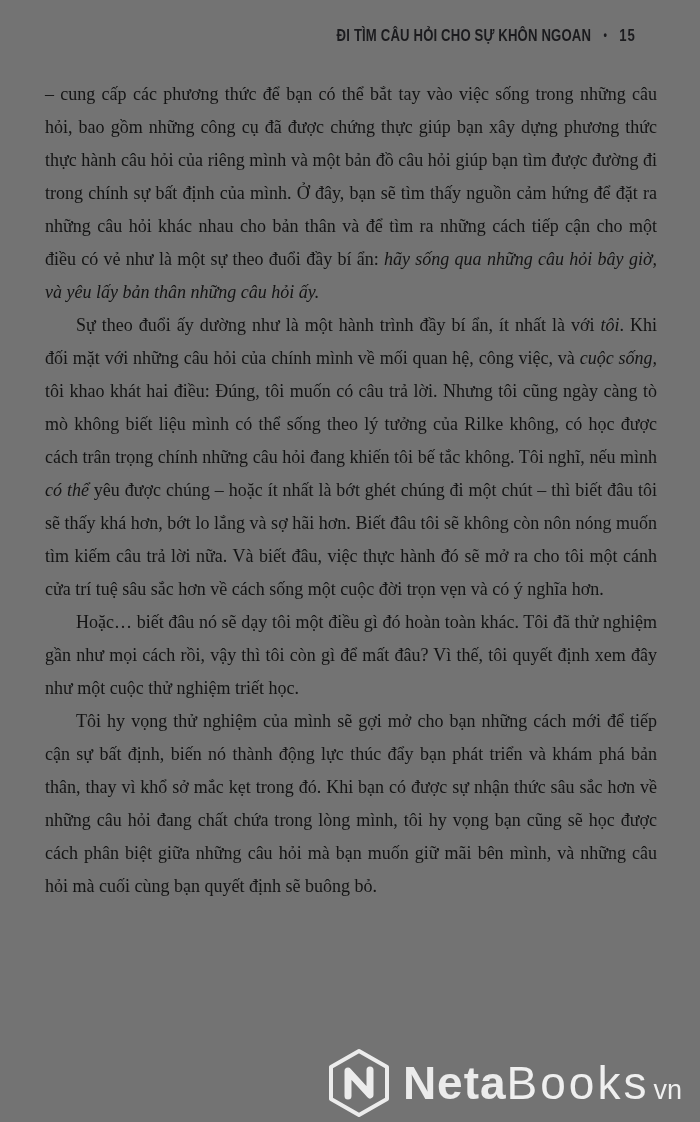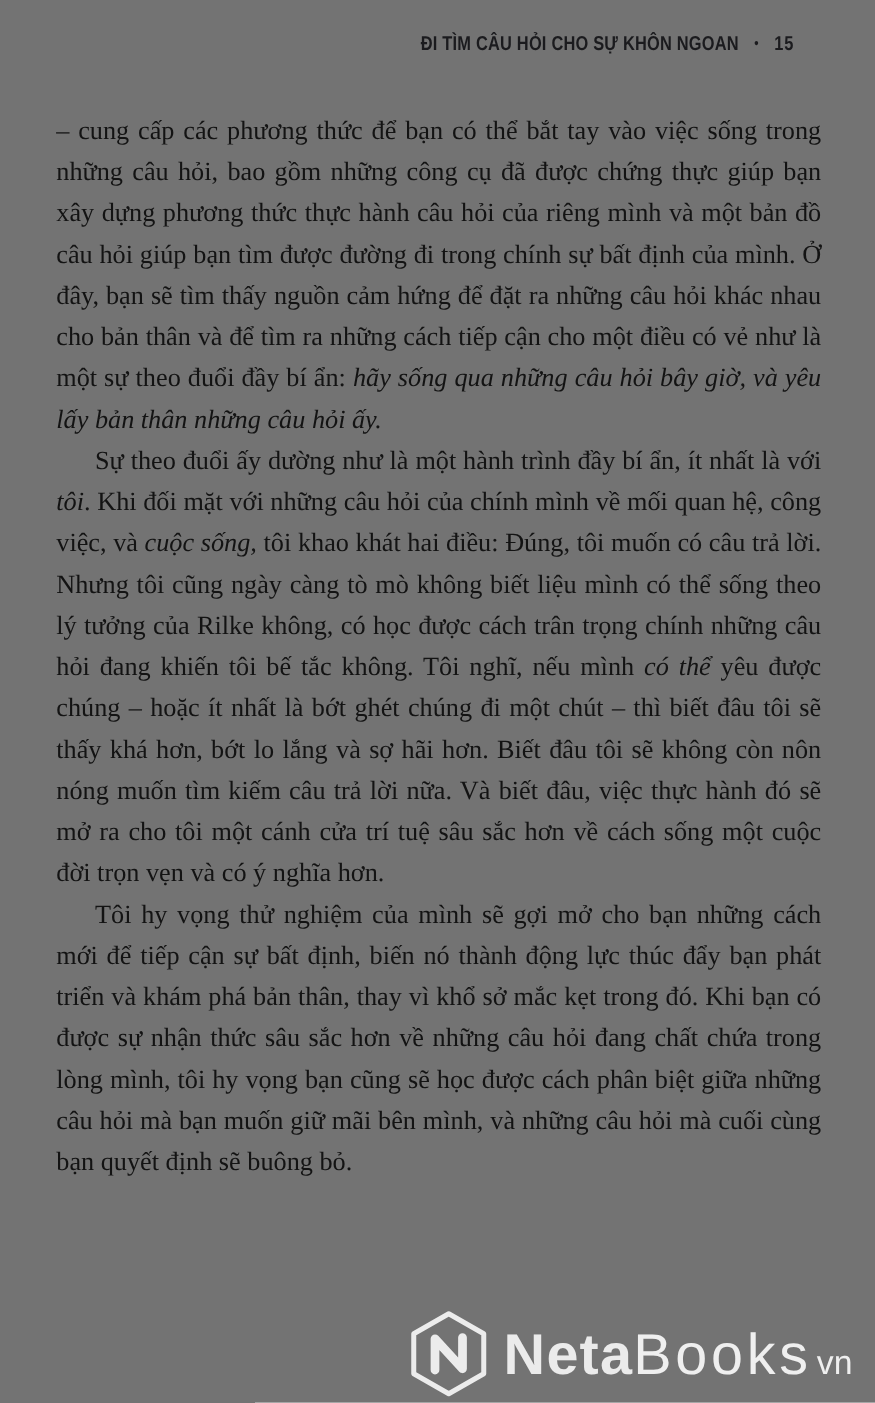--- a/index.html
+++ b/index.html
@@ -33,23 +33,23 @@
     display: inline-block;
     margin: 0 15px;
     font-size: 12px;
     vertical-align: 2px;
   }
   .running-header .pagenum { letter-spacing: 1px; }
   
   .content {
     position: absolute;
     left: 45px;
-    top: 88px;
+    top: 78px;
     width: 612px;
-    font-size: 21px;
+    font-size: 18px;
     line-height: 33px;
     color: #131313;
     text-align: justify;
   }
   .para { text-align: justify; }
   .para.indent { text-indent: 31px; }
   .para em { font-style: italic; }
   
   .watermark {
     position: absolute;
@@ -77,20 +77,21 @@
 
 <div class="page">
 
   <div class="running-header">
     <span>ĐI TÌM CÂU HỎI CHO SỰ KHÔN NGOAN</span><span class="sep">•</span><span class="pagenum">15</span>
   </div>
 
   <div class="content" id="content-host">
       <p class="para"><span>– cung cấp các phương thức để bạn có thể bắt tay vào việc sống trong những câu hỏi, bao gồm những công cụ đã được chứng thực giúp bạn xây dựng phương thức thực hành câu hỏi của riêng mình và một bản đồ câu hỏi giúp bạn tìm được đường đi trong chính sự bất định của mình. Ở đây, bạn sẽ tìm thấy nguồn cảm hứng để đặt ra những câu hỏi khác nhau cho bản thân và để tìm ra những cách tiếp cận cho một điều có vẻ như là một sự theo đuổi đầy bí ẩn: </span><em>hãy sống qua những câu hỏi bây giờ, và yêu lấy bản thân những câu hỏi ấy.</em></p>
       <p class="para indent"><span>Sự theo đuổi ấy dường như là một hành trình đầy bí ẩn, ít nhất là với </span><em>tôi</em><span>. Khi đối mặt với những câu hỏi của chính mình về mối quan hệ, công việc, và </span><em>cuộc sống,</em><span> tôi khao khát hai điều: Đúng, tôi muốn có câu trả lời. Nhưng tôi cũng ngày càng tò mò không biết liệu mình có thể sống theo lý tưởng của Rilke không, có học được cách trân trọng chính những câu hỏi đang khiến tôi bế tắc không. Tôi nghĩ, nếu mình </span><em>có thể</em><span> yêu được chúng – hoặc ít nhất là bớt ghét chúng đi một chút – thì biết đâu tôi sẽ thấy khá hơn, bớt lo lắng và sợ hãi hơn. Biết đâu tôi sẽ không còn nôn nóng muốn tìm kiếm câu trả lời nữa. Và biết đâu, việc thực hành đó sẽ mở ra cho tôi một cánh cửa trí tuệ sâu sắc hơn về cách sống một cuộc đời trọn vẹn và có ý nghĩa hơn.</span></p>
+      <p class="para indent"><span>Hoặc… biết đâu nó sẽ dạy tôi một điều gì đó hoàn toàn khác. Tôi đã thử nghiệm gần như mọi cách rồi, vậy thì tôi còn gì để mất đâu? Vì thế, tôi quyết định xem đây như một cuộc thử nghiệm triết học.</span></p>
       <p class="para indent"><span>Tôi hy vọng thử nghiệm của mình sẽ gợi mở cho bạn những cách mới để tiếp cận sự bất định, biến nó thành động lực thúc đẩy bạn phát triển và khám phá bản thân, thay vì khổ sở mắc kẹt trong đó. Khi bạn có được sự nhận thức sâu sắc hơn về những câu hỏi đang chất chứa trong lòng mình, tôi hy vọng bạn cũng sẽ học được cách phân biệt giữa những câu hỏi mà bạn muốn giữ mãi bên mình, và những câu hỏi mà cuối cùng bạn quyết định sẽ buông bỏ.</span></p>
     </div>
 
   <div class="watermark">
     <svg class="wm-logo" viewBox="0 0 68 70" fill="none" xmlns="http://www.w3.org/2000/svg">
       <path d="M34 3 L62 19 L62 51 L34 67 L6 51 L6 19 Z" stroke="#ececec" stroke-width="4" stroke-linejoin="round" fill="none"></path>
       <path d="M23 48 L23 23 L45 47 L45 22" stroke="#ececec" stroke-width="7" stroke-linecap="round" stroke-linejoin="round" fill="none"></path>
     </svg>
     <span class="wm-text">
       <span class="wm-neta">Neta</span>

